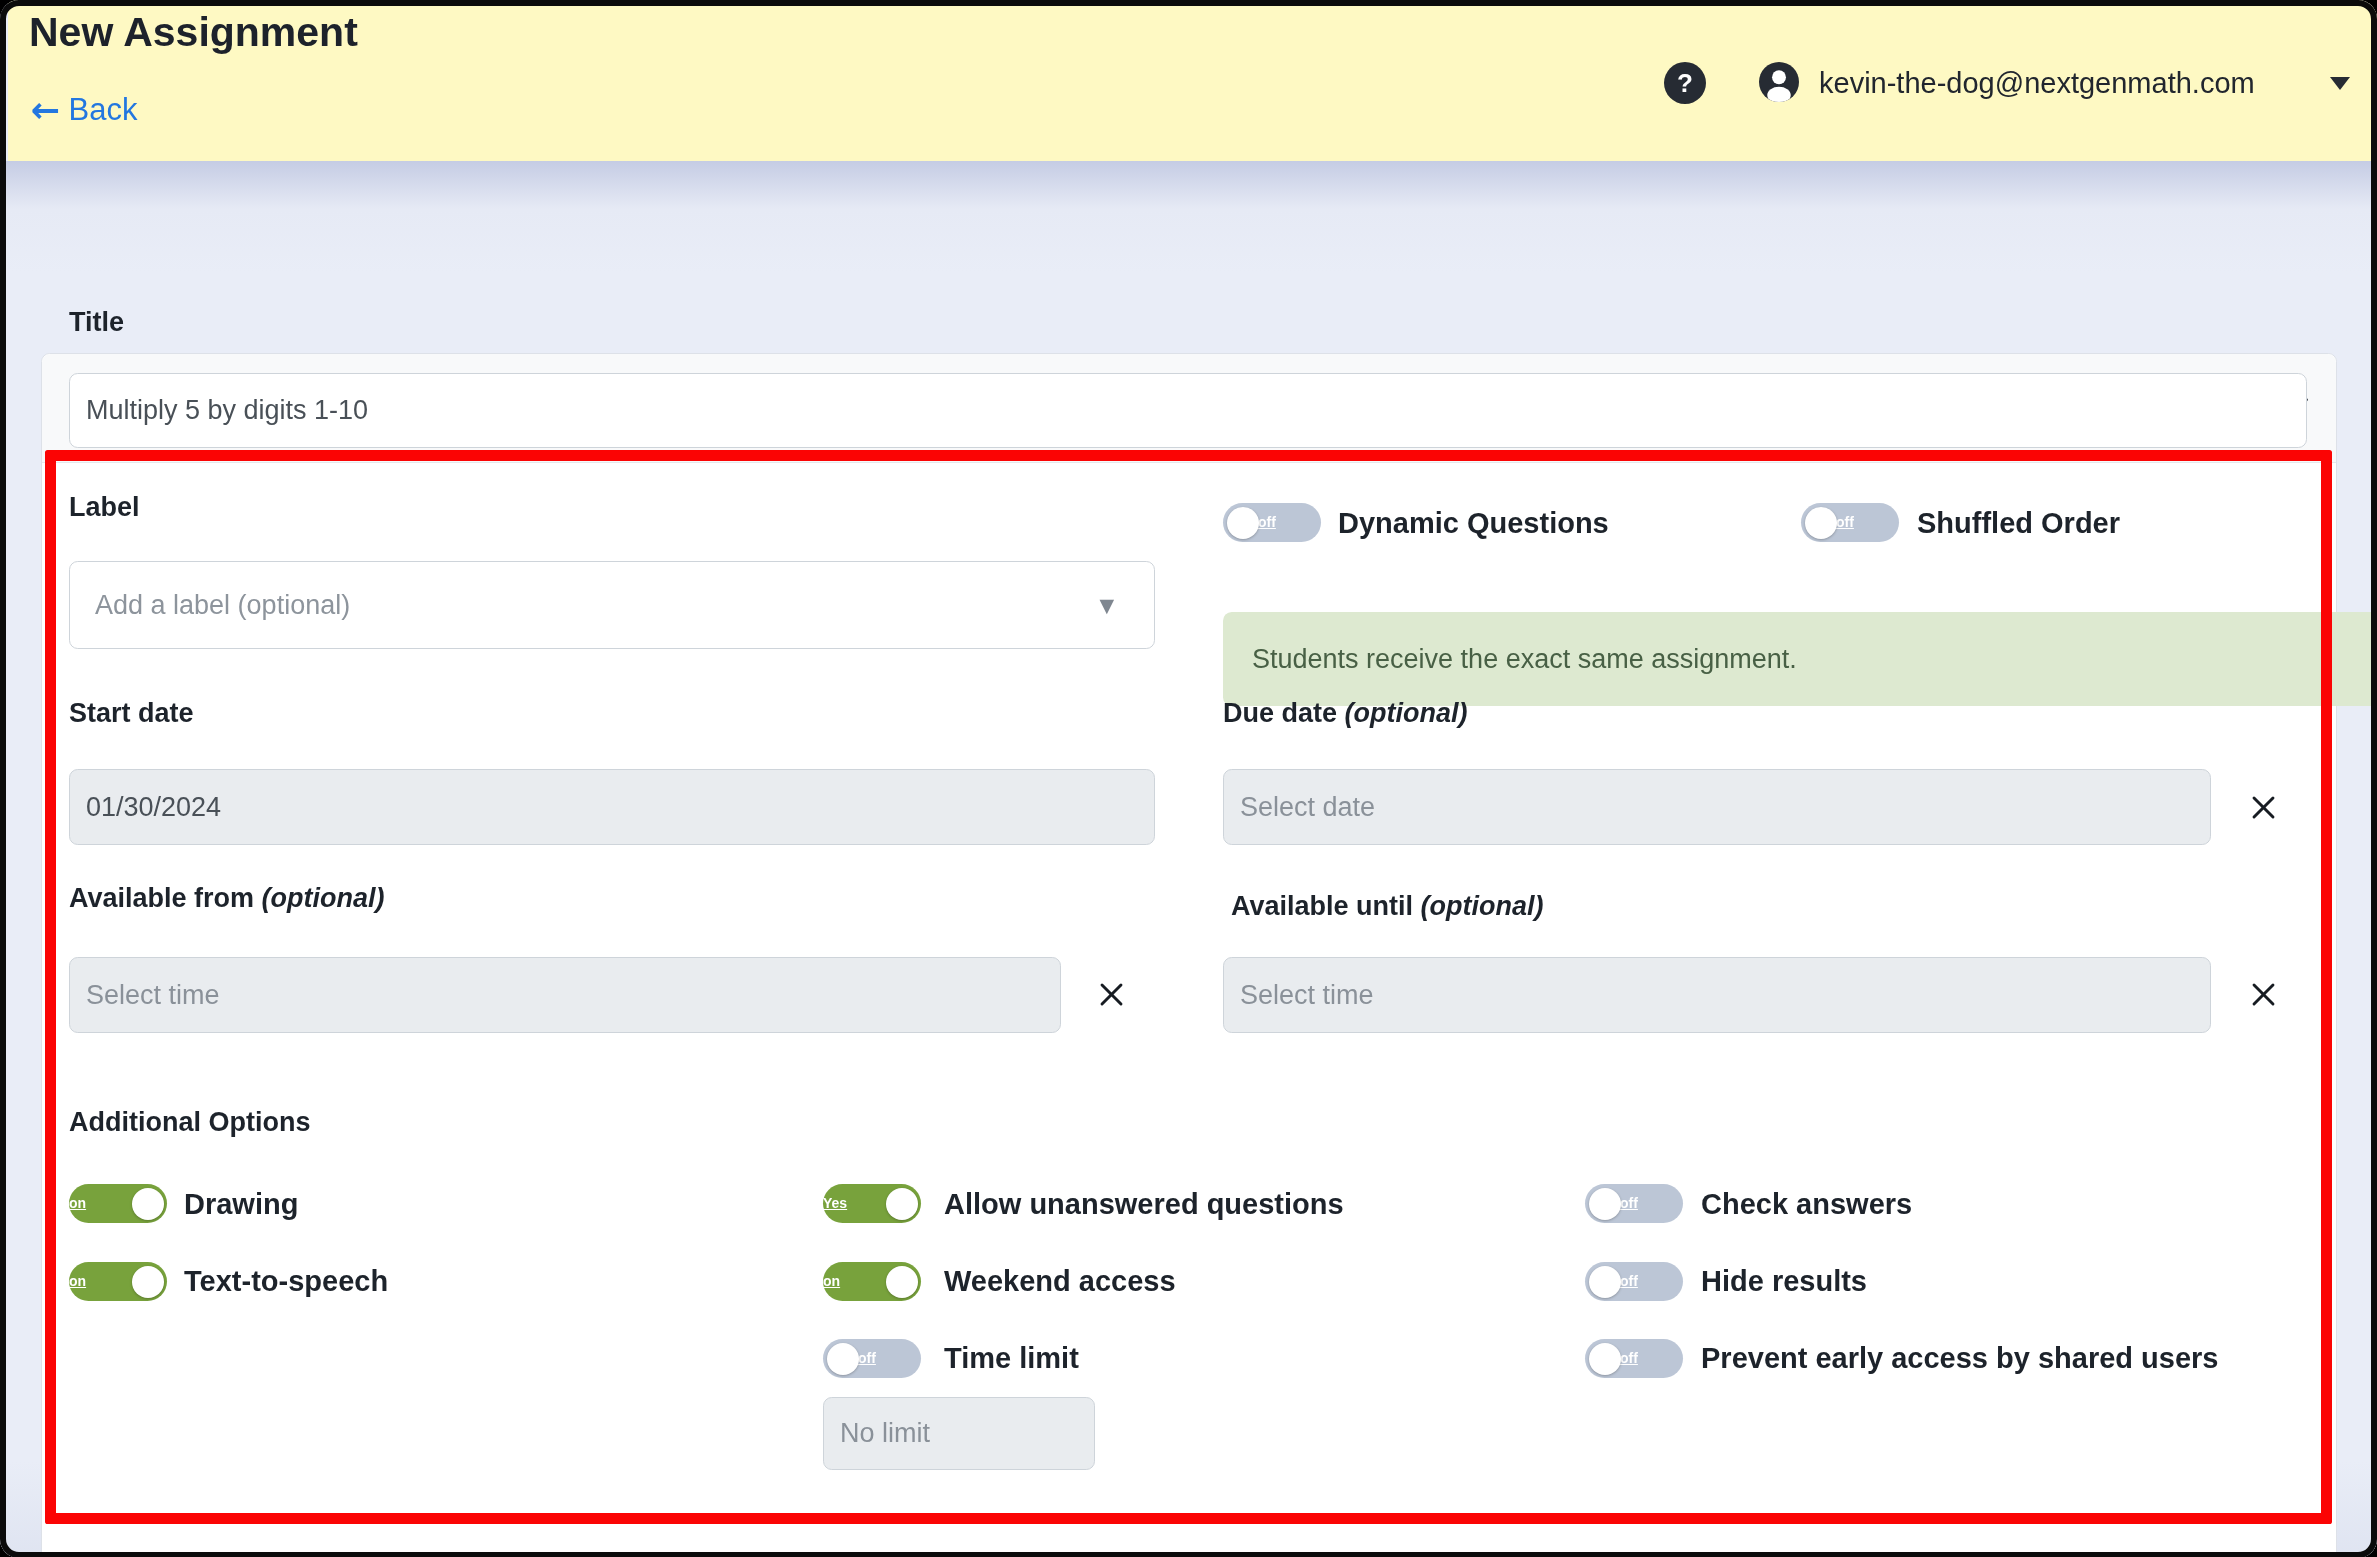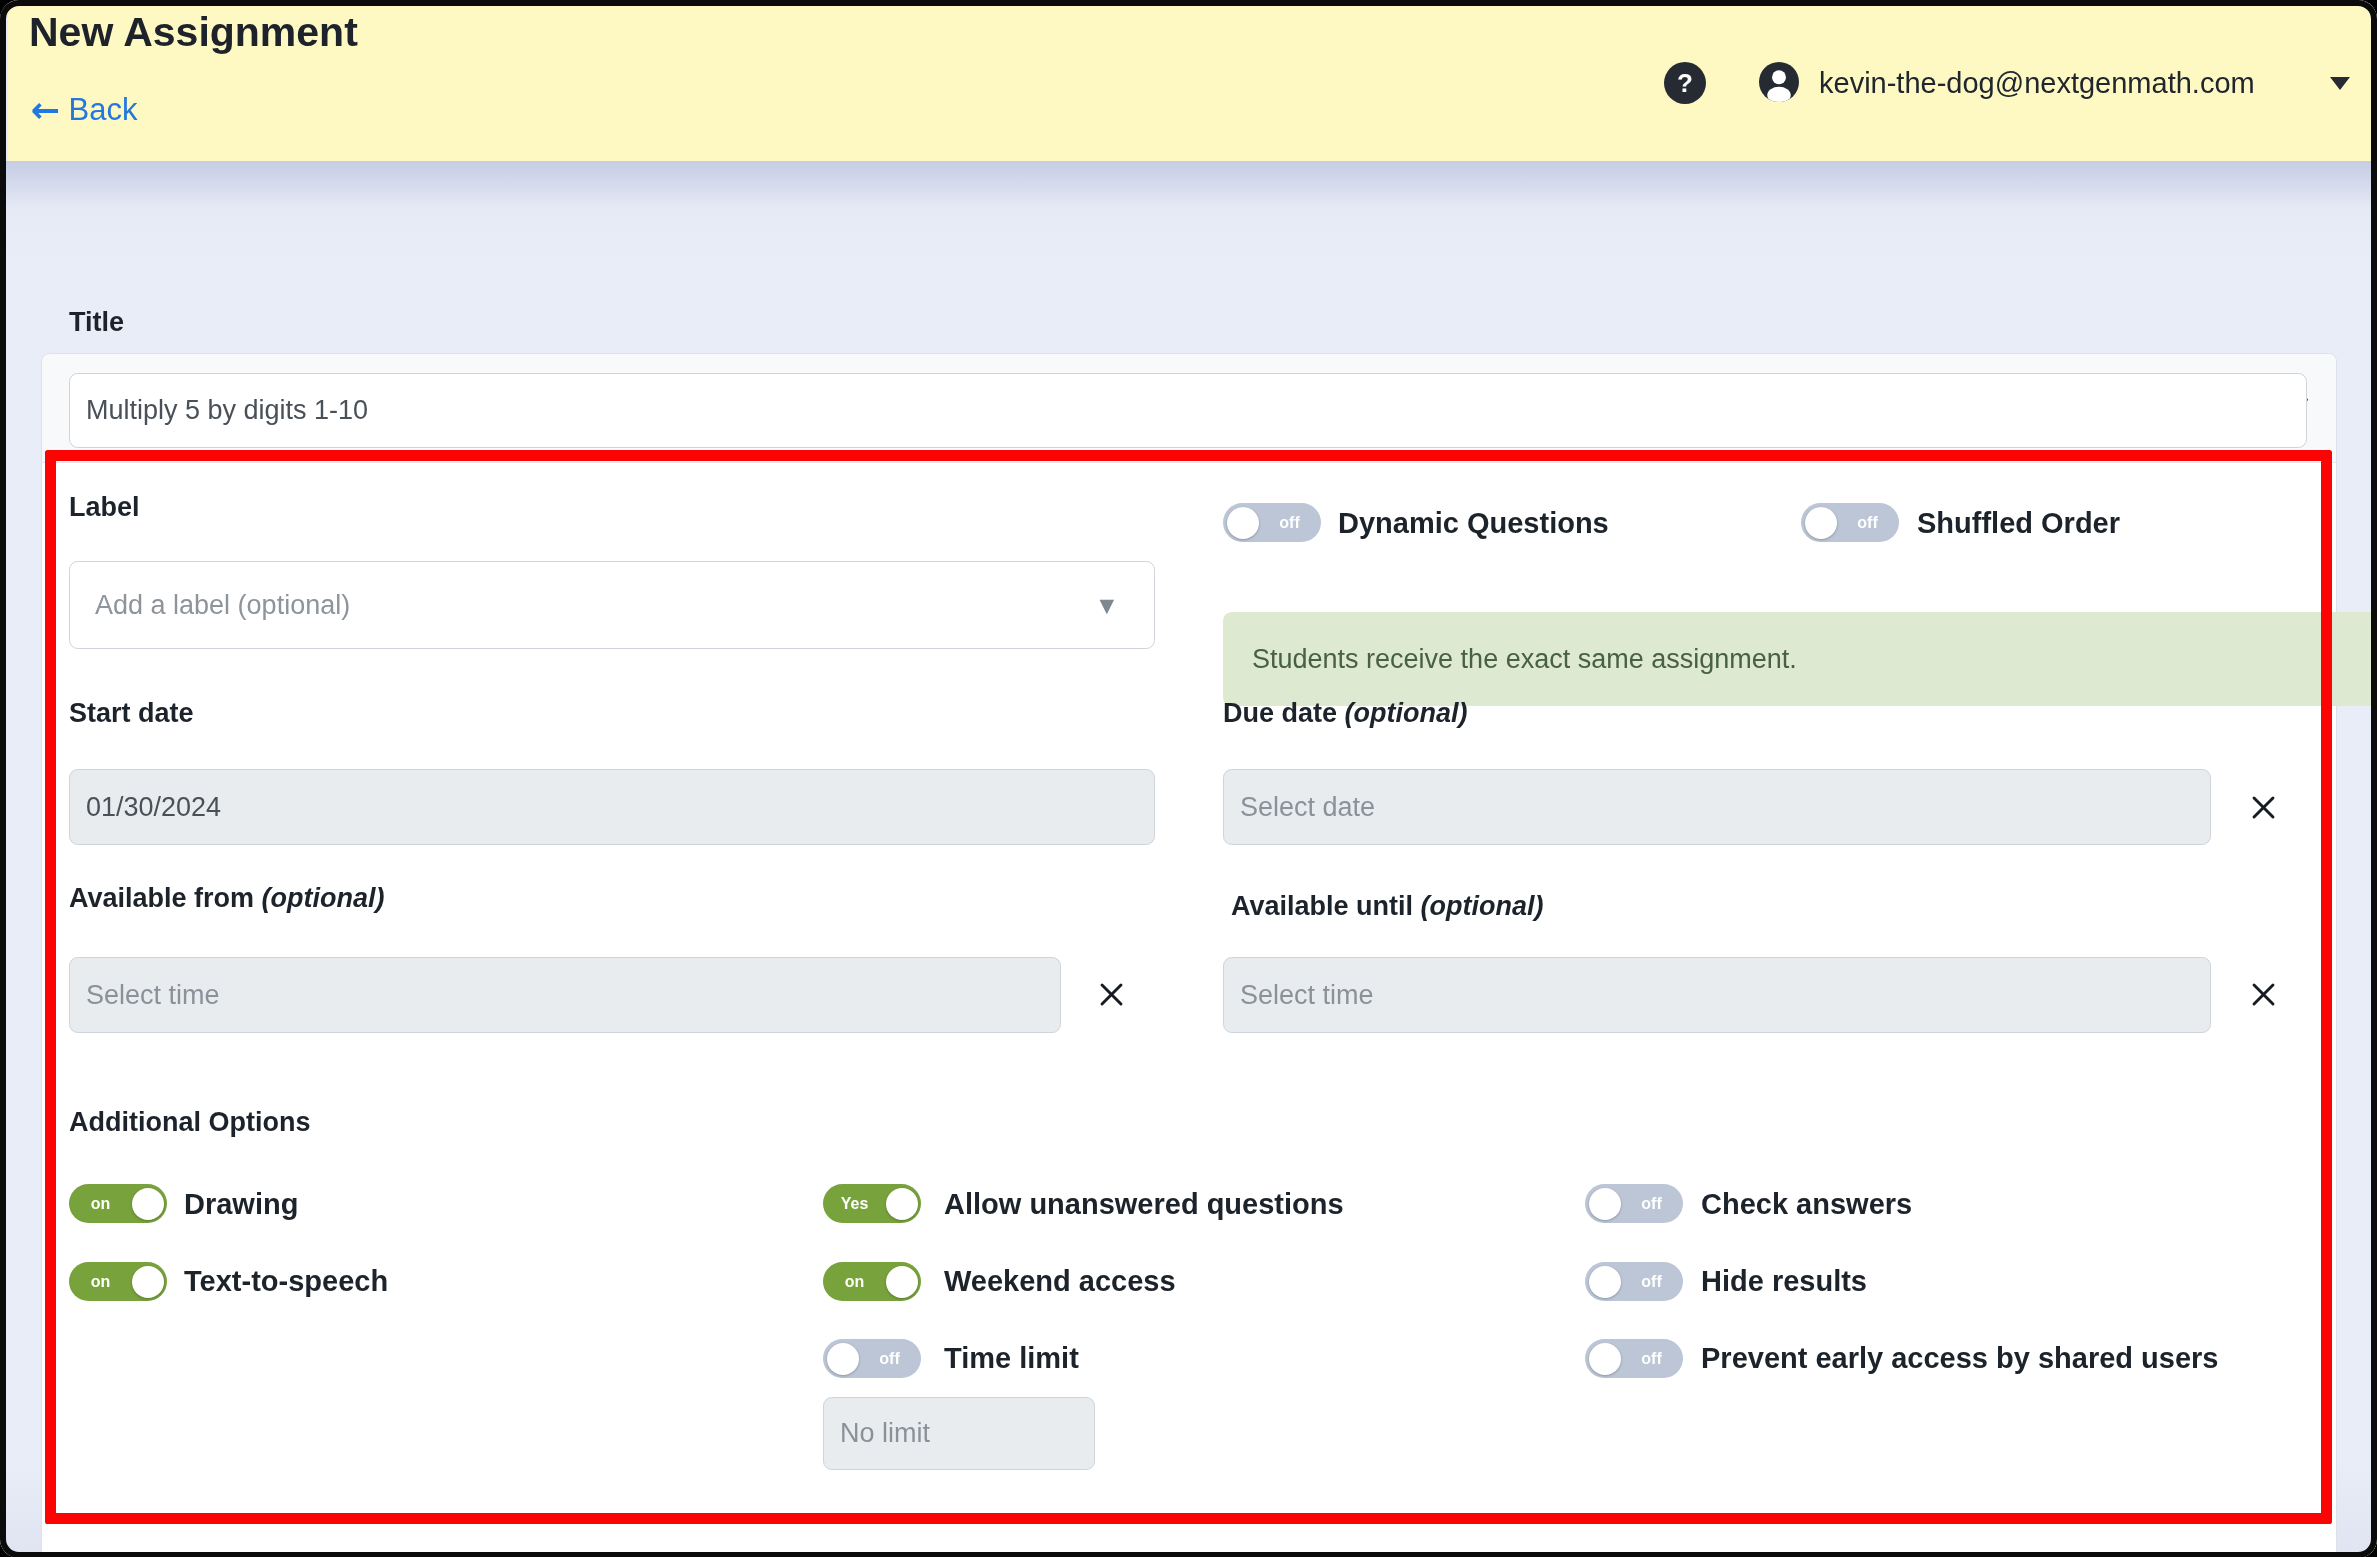--- a/index.html
+++ b/index.html
@@ -51,22 +51,22 @@
 
   .banner{position:absolute;left:1223px;top:564px;width:1184px;height:94px;background:#dde9d0;border-radius:8.7px;margin-top:48px;}
   .banner .msg{position:absolute;left:29px;top:0;line-height:94px;font-size:27px;color:#486045;}
 
   .clear-btn{position:absolute;width:31px;height:31px;cursor:pointer;}
 
   
   .toggle{position:absolute;width:98px;height:39px;border-radius:20px;cursor:pointer;}
   .toggle .knob{position:absolute;top:3.5px;width:32px;height:32px;border-radius:50%;background:#fff;
        box-shadow:0 0.9px 2.6px rgba(0,0,0,.25);}
-  .toggle .state{position:absolute;top:0;left:0;width:100%;line-height:39px;text-align:center;
-       font-size:16px;font-weight:700;color:#fff;box-sizing:border-box;}
+  .toggle .state{position:absolute;top:0;left:0;width:100%;line-height:39px;text-align:left;
+       font-size:14px;font-weight:700;color:#fff;box-sizing:border-box;text-decoration:underline;}
   .toggle.off{background:#bcc6d6;}
   .toggle.off .knob{left:3.5px;}
   .toggle.off .state{padding-left:35px;}
   .toggle.on{background:#78a23c;}
   .toggle.on .knob{right:3.5px;}
   .toggle.on .state{padding-right:35px;}
   .opt-label{position:absolute;font-size:29px;font-weight:700;color:#1d232b;line-height:41px;white-space:nowrap;}
 </style>
 </head>
 <body>

